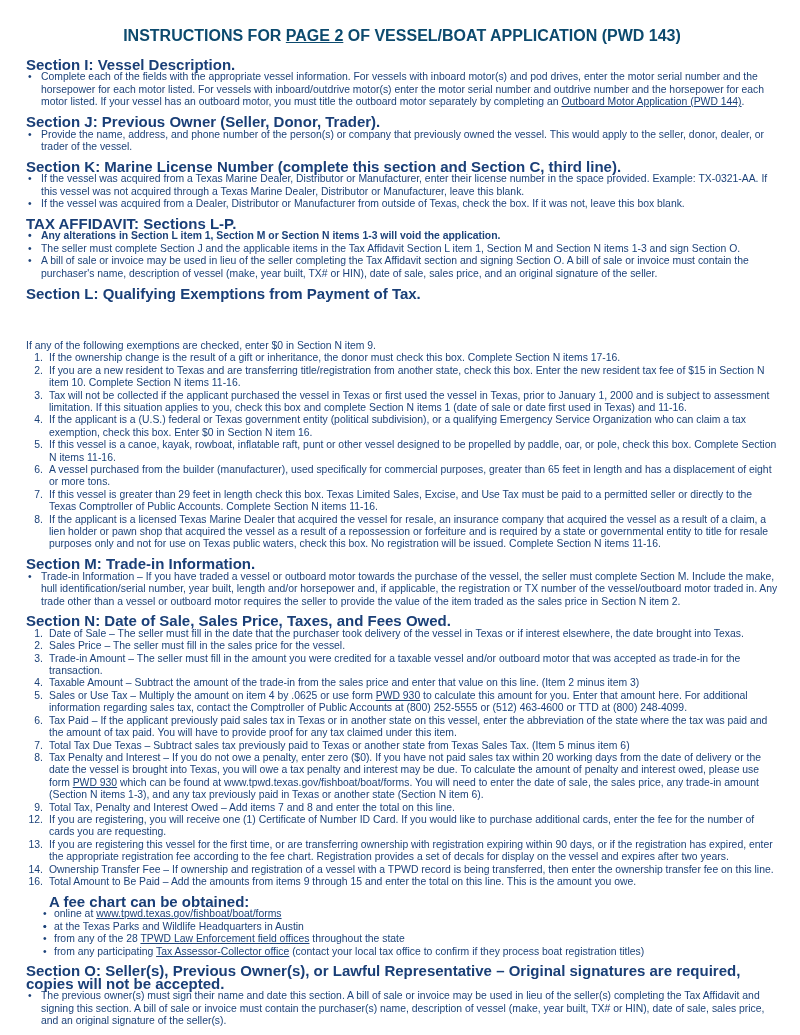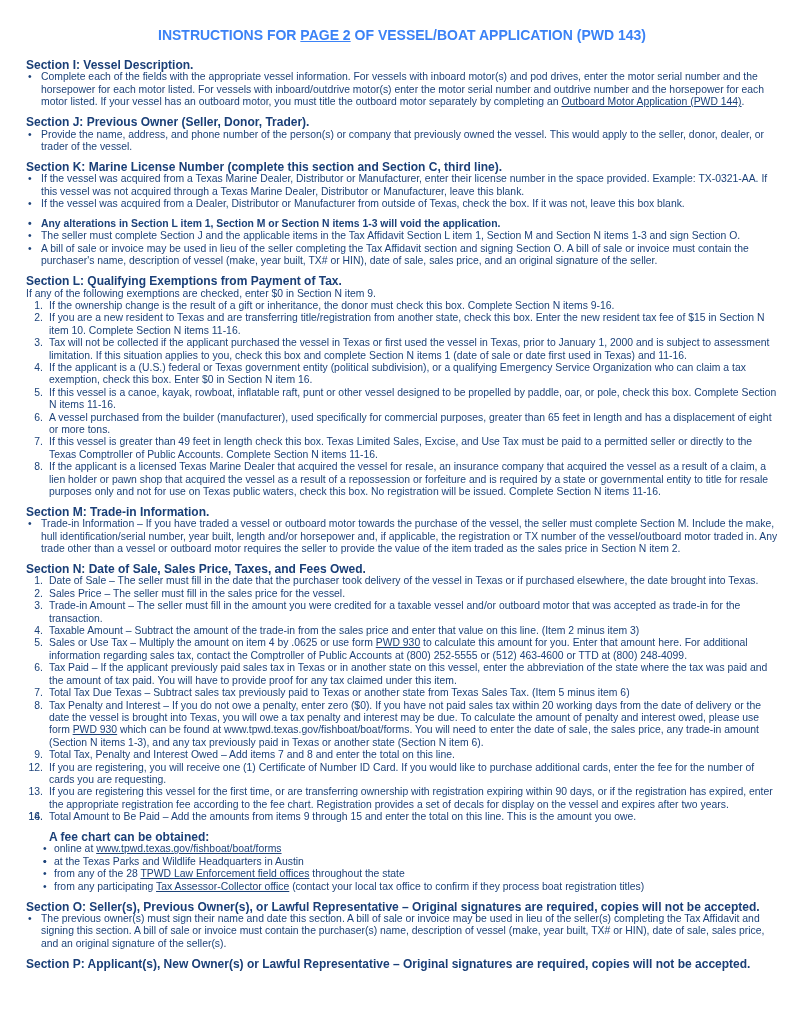--- a/index.html
+++ b/index.html
@@ -7,43 +7,43 @@
     width: 800px;
     min-height: 1035px;
     font-family: "Liberation Sans", sans-serif;
     color: #1c4279;
     -webkit-font-smoothing: antialiased;
   }
   .page { padding: 26px 22px 10px 26px; }
   .title {
     text-align: center;
     font-weight: bold;
-    font-size: 14px;
+    font-size: 16px;
     line-height: 19px;
     margin: 0 0 14px 0;
-    color: #3b82f6;
+    color: #0c4a6e;
   }
   .section { margin: 0 0 7.5px 0; }
   .heading {
     font-weight: bold;
-    font-size: 12px;
+    font-size: 15px;
     line-height: 12.4px;
     color: #1a3f77;
   }
   .heading.indent { margin-left: 23px; }
   .item {
     font-size: 10.4px;
     line-height: 12.4px;
     position: relative;
   }
   .item .marker { position: absolute; }
   .bullet, .bullet_bold { padding-left: 15px; }
   .bullet .marker, .bullet_bold .marker { left: 2px; width: 8px; }
   .bullet_bold { font-weight: bold; }
-  .plain { padding-left: 0; }
+  .plain { padding-left: 0; margin-top: 40px; }
   .numbered { padding-left: 23px; }
   .numbered .marker { left: 0; width: 17px; text-align: right; }
   .sub_bullet { padding-left: 28px; margin-left: 0; }
   .sub_bullet .marker { left: 17px; width: 8px; }
   .u { text-decoration: underline; }
 </style>
 </head>
 <body>
 
 <div class="page">
@@ -56,54 +56,55 @@
       <div class="section">
         <div class="heading">Section J: Previous Owner (Seller, Donor, Trader).</div>
         <div class="item bullet"><span class="marker">•</span><span class="content"><span>Provide the name, address, and phone number of the person(s) or company that previously owned the vessel. This would apply to the seller, donor, dealer, or trader of the vessel.</span></span></div>
       </div>
       <div class="section">
         <div class="heading">Section K: Marine License Number (complete this section and Section C, third line).</div>
         <div class="item bullet"><span class="marker">•</span><span class="content"><span>If the vessel was acquired from a Texas Marine Dealer, Distributor or Manufacturer, enter their license number in the space provided. Example: TX-0321-AA. If this vessel was not acquired through a Texas Marine Dealer, Distributor or Manufacturer, leave this blank.</span></span></div>
         <div class="item bullet"><span class="marker">•</span><span class="content"><span>If the vessel was acquired from a Dealer, Distributor or Manufacturer from outside of Texas, check the box. If it was not, leave this box blank.</span></span></div>
       </div>
       <div class="section">
+        <div class="heading">TAX AFFIDAVIT: Sections L-P.</div>
         <div class="item bullet_bold"><span class="marker">•</span><span class="content"><span>Any alterations in Section L item 1, Section M or Section N items 1-3 will void the application.</span></span></div>
         <div class="item bullet"><span class="marker">•</span><span class="content"><span>The seller must complete Section J and the applicable items in the Tax Affidavit Section L item 1, Section M and Section N items 1-3 and sign Section O.</span></span></div>
         <div class="item bullet"><span class="marker">•</span><span class="content"><span>A bill of sale or invoice may be used in lieu of the seller completing the Tax Affidavit section and signing Section O. A bill of sale or invoice must contain the purchaser's name, description of vessel (make, year built, TX# or HIN), date of sale, sales price, and an original signature of the seller.</span></span></div>
       </div>
       <div class="section">
         <div class="heading">Section L: Qualifying Exemptions from Payment of Tax.</div>
         <div class="item plain"><span class="content"><span>If any of the following exemptions are checked, enter $0 in Section N item 9.</span></span></div>
-        <div class="item numbered"><span class="marker">1.</span><span class="content"><span>If the ownership change is the result of a gift or inheritance, the donor must check this box. Complete Section N items 9-16.</span></span></div>
+        <div class="item numbered"><span class="marker">1.</span><span class="content"><span>If the ownership change is the result of a gift or inheritance, the donor must check this box. Complete Section N items 17-16.</span></span></div>
         <div class="item numbered"><span class="marker">2.</span><span class="content"><span>If you are a new resident to Texas and are transferring title/registration from another state, check this box. Enter the new resident tax fee of $15 in Section N item 10. Complete Section N items 11-16.</span></span></div>
         <div class="item numbered"><span class="marker">3.</span><span class="content"><span>Tax will not be collected if the applicant purchased the vessel in Texas or first used the vessel in Texas, prior to January 1, 2000 and is subject to assessment limitation. If this situation applies to you, check this box and complete Section N items 1 (date of sale or date first used in Texas) and 11-16.</span></span></div>
         <div class="item numbered"><span class="marker">4.</span><span class="content"><span>If the applicant is a (U.S.) federal or Texas government entity (political subdivision), or a qualifying Emergency Service Organization who can claim a tax exemption, check this box. Enter $0 in Section N item 16.</span></span></div>
         <div class="item numbered"><span class="marker">5.</span><span class="content"><span>If this vessel is a canoe, kayak, rowboat, inflatable raft, punt or other vessel designed to be propelled by paddle, oar, or pole, check this box. Complete Section N items 11-16.</span></span></div>
         <div class="item numbered"><span class="marker">6.</span><span class="content"><span>A vessel purchased from the builder (manufacturer), used specifically for commercial purposes, greater than 65 feet in length and has a displacement of eight or more tons.</span></span></div>
-        <div class="item numbered"><span class="marker">7.</span><span class="content"><span>If this vessel is greater than 49 feet in length check this box. Texas Limited Sales, Excise, and Use Tax must be paid to a permitted seller or directly to the Texas Comptroller of Public Accounts. Complete Section N items 11-16.</span></span></div>
+        <div class="item numbered"><span class="marker">7.</span><span class="content"><span>If this vessel is greater than 29 feet in length check this box. Texas Limited Sales, Excise, and Use Tax must be paid to a permitted seller or directly to the Texas Comptroller of Public Accounts. Complete Section N items 11-16.</span></span></div>
         <div class="item numbered"><span class="marker">8.</span><span class="content"><span>If the applicant is a licensed Texas Marine Dealer that acquired the vessel for resale, an insurance company that acquired the vessel as a result of a claim, a lien holder or pawn shop that acquired the vessel as a result of a repossession or forfeiture and is required by a state or governmental entity to title for resale purposes only and not for use on Texas public waters, check this box. No registration will be issued. Complete Section N items 11-16.</span></span></div>
       </div>
       <div class="section">
         <div class="heading">Section M: Trade-in Information.</div>
         <div class="item bullet"><span class="marker">•</span><span class="content"><span>Trade-in Information – If you have traded a vessel or outboard motor towards the purchase of the vessel, the seller must complete Section M. Include the make, hull identification/serial number, year built, length and/or horsepower and, if applicable, the registration or TX number of the vessel/outboard motor traded in. Any trade other than a vessel or outboard motor requires the seller to provide the value of the item traded as the sales price in Section N item 2.</span></span></div>
       </div>
       <div class="section">
         <div class="heading">Section N: Date of Sale, Sales Price, Taxes, and Fees Owed.</div>
-        <div class="item numbered"><span class="marker">1.</span><span class="content"><span>Date of Sale – The seller must fill in the date that the purchaser took delivery of the vessel in Texas or if purchased elsewhere, the date brought into Texas.</span></span></div>
+        <div class="item numbered"><span class="marker">1.</span><span class="content"><span>Date of Sale – The seller must fill in the date that the purchaser took delivery of the vessel in Texas or if interest elsewhere, the date brought into Texas.</span></span></div>
         <div class="item numbered"><span class="marker">2.</span><span class="content"><span>Sales Price – The seller must fill in the sales price for the vessel.</span></span></div>
         <div class="item numbered"><span class="marker">3.</span><span class="content"><span>Trade-in Amount – The seller must fill in the amount you were credited for a taxable vessel and/or outboard motor that was accepted as trade-in for the transaction.</span></span></div>
         <div class="item numbered"><span class="marker">4.</span><span class="content"><span>Taxable Amount – Subtract the amount of the trade-in from the sales price and enter that value on this line. (Item 2 minus item 3)</span></span></div>
         <div class="item numbered"><span class="marker">5.</span><span class="content"><span>Sales or Use Tax – Multiply the amount on item 4 by .0625 or use form </span><span class="u">PWD 930</span><span> to calculate this amount for you. Enter that amount here. For additional information regarding sales tax, contact the Comptroller of Public Accounts at (800) 252-5555 or (512) 463-4600 or TTD at (800) 248-4099.</span></span></div>
         <div class="item numbered"><span class="marker">6.</span><span class="content"><span>Tax Paid – If the applicant previously paid sales tax in Texas or in another state on this vessel, enter the abbreviation of the state where the tax was paid and the amount of tax paid. You will have to provide proof for any tax claimed under this item.</span></span></div>
         <div class="item numbered"><span class="marker">7.</span><span class="content"><span>Total Tax Due Texas – Subtract sales tax previously paid to Texas or another state from Texas Sales Tax. (Item 5 minus item 6)</span></span></div>
         <div class="item numbered"><span class="marker">8.</span><span class="content"><span>Tax Penalty and Interest – If you do not owe a penalty, enter zero ($0). If you have not paid sales tax within 20 working days from the date of delivery or the date the vessel is brought into Texas, you will owe a tax penalty and interest may be due. To calculate the amount of penalty and interest owed, please use form </span><span class="u">PWD 930</span><span> which can be found at www.tpwd.texas.gov/fishboat/boat/forms. You will need to enter the date of sale, the sales price, any trade-in amount (Section N items 1-3), and any tax previously paid in Texas or another state (Section N item 6).</span></span></div>
         <div class="item numbered"><span class="marker">9.</span><span class="content"><span>Total Tax, Penalty and Interest Owed – Add items 7 and 8 and enter the total on this line.</span></span></div>
         <div class="item numbered"><span class="marker">12.</span><span class="content"><span>If you are registering, you will receive one (1) Certificate of Number ID Card. If you would like to purchase additional cards, enter the fee for the number of cards you are requesting.</span></span></div>
         <div class="item numbered"><span class="marker">13.</span><span class="content"><span>If you are registering this vessel for the first time, or are transferring ownership with registration expiring within 90 days, or if the registration has expired, enter the appropriate registration fee according to the fee chart. Registration provides a set of decals for display on the vessel and expires after two years.</span></span></div>
-        <div class="item numbered"><span class="marker">14.</span></div>
+        <div class="item numbered"><span class="marker">14.</span><span class="content"><span>Ownership Transfer Fee – If ownership and registration of a vessel with a TPWD record is being transferred, then enter the ownership transfer fee on this line.</span></span></div>
         <div class="item numbered"><span class="marker">16.</span><span class="content"><span>Total Amount to Be Paid – Add the amounts from items 9 through 15 and enter the total on this line. This is the amount you owe.</span></span></div>
       </div>
       <div class="section">
         <div class="heading indent">A fee chart can be obtained:</div>
         <div class="item sub_bullet"><span class="marker">•</span><span class="content"><span>online at </span><span class="u">www.tpwd.texas.gov/fishboat/boat/forms</span></span></div>
         <div class="item sub_bullet"><span class="marker">•</span></div>
         <div class="item sub_bullet"><span class="marker">•</span><span class="content"><span>at the Texas Parks and Wildlife Headquarters in Austin</span></span></div>
         <div class="item sub_bullet"><span class="marker">•</span><span class="content"><span>from any of the 28 </span><span class="u">TPWD Law Enforcement field offices</span><span> throughout the state</span></span></div>
         <div class="item sub_bullet"><span class="marker">•</span><span class="content"><span>from any participating </span><span class="u">Tax Assessor-Collector office</span><span> (contact your local tax office to confirm if they process boat registration titles)</span></span></div>
       </div>

